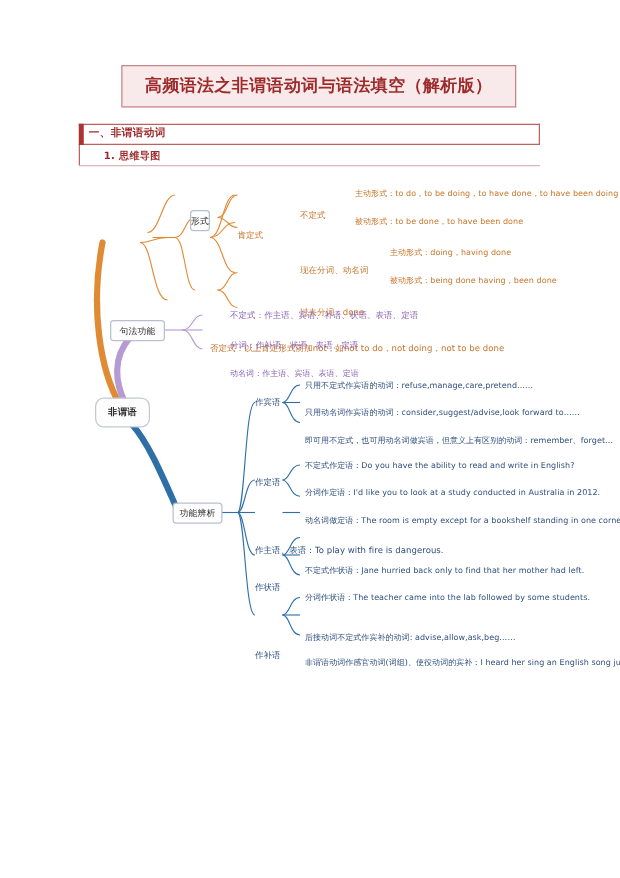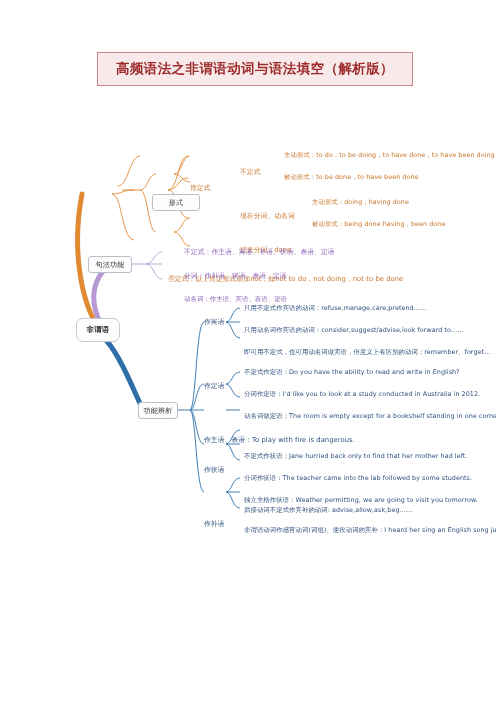--- a/index.html
+++ b/index.html
@@ -174,20 +174,28 @@
 </style>
 </head>
 <body>
 
 <div class="page">
 
   <div class="title-box">
     <span class="title-text">高频语法之非谓语动词与语法填空（解析版）</span>
   </div>
 
+  <div class="section-block">
+    <div class="sec-rule-box"></div>
+    <div class="sec-bar"></div>
+    <div class="sec-h1">一、非谓语动词</div>
+    <div class="sec-sub-bar"></div>
+    <div class="sec-h2">1. 思维导图</div>
+    <div class="sec-underline"></div>
+  </div>
 
   <div class="mindmap">
     <div class="clip">
 
       <svg class="wires" viewBox="0 0 496 400">
 
         <path d="M96,188 C80,160 72,110 82,58" stroke="#e08a34" stroke-width="5" fill="none" stroke-linecap="round"></path>
         <path d="M100,186 C92,170 90,150 104,134" stroke="#b79ad4" stroke-width="5" fill="none" stroke-linecap="round"></path>
         <path d="M106,204 C120,220 132,250 142,272" stroke="#2f6fa8" stroke-width="5" fill="none" stroke-linecap="round"></path>
 
@@ -241,21 +249,21 @@
           <path d="M226,356 C232,356 232,342 240,342"></path>
           <path d="M226,356 C232,356 232,356 240,356"></path>
           <path d="M226,356 C232,356 232,372 240,372"></path>
 
           <path d="M226,274 L240,274"></path>
         </g>
       </svg>
 
       <div class="node center" style="left:76px; top:182px; width:44px; height:24px;">非谓语</div>
 
-      <div class="node" style="left:152px; top:58px; width:48px; height:17px;">形式</div>
+      <div class="node" style="left:152px; top:32px; width:16px; height:17px;">形式</div>
       <div class="node" style="left:88px; top:120px; width:44px; height:17px;text-align:right;">句法功能</div>
       <div class="node" style="left:138px; top:266px; width:40px; height:17px;">功能辨析</div>
 
       <div class="leaf l2 orange" style="left:190px; top:48px;">肯定式</div>
 
       <div class="leaf l2 orange" style="left:240px; top:32px;">不定式</div>
       <div class="leaf orange" style="left:284px; top:15px;">主动形式：to do，to be doing，to have done，to have been doing</div>
       <div class="leaf orange" style="left:284px; top:37px;">被动形式：to be done，to have been done</div>
 
       <div class="leaf l2 orange" style="left:240px; top:76px;">现在分词、动名词</div>
@@ -278,21 +286,20 @@
       <div class="leaf l2 blue" style="left:204px; top:246px;">作定语</div>
       <div class="leaf blue" style="left:244px; top:232px;">不定式作定语：Do you have the ability to read and write in English?</div>
       <div class="leaf blue" style="left:244px; top:254px;">分词作定语：I'd like you to look at a study conducted in Australia in 2012.</div>
       <div class="leaf blue" style="left:244px; top:276px;">动名词做定语：The room is empty except for a bookshelf standing in one corner</div>
 
       <div class="leaf l2 blue" style="left:204px; top:300px;">作主语、表语：To play with fire is dangerous.</div>
 
       <div class="leaf l2 blue" style="left:204px; top:330px;">作状语</div>
       <div class="leaf blue" style="left:244px; top:316px;">不定式作状语：Jane hurried back only to find that her mother had left.</div>
       <div class="leaf blue" style="left:244px; top:338px;">分词作状语：The teacher came into the lab followed by some students.</div>
-      <div class="leaf blue" style="left:244px; top:360px;">独立主格作状语：Weather permitting, we are going to visit you tomorrow.</div>
 
       <div class="leaf l2 blue" style="left:204px; top:384px;">作补语</div>
       <div class="leaf blue" style="left:244px; top:370px;">后接动词不定式作宾补的动词: advise,allow,ask,beg……</div>
       <div class="leaf blue" style="left:244px; top:390px;">非谓语动词作感官动词(词组)、使役动词的宾补：I heard her sing an English song ju</div>
 
     </div>
   </div>
 
   <div class="footer-space"></div>
 </div>

